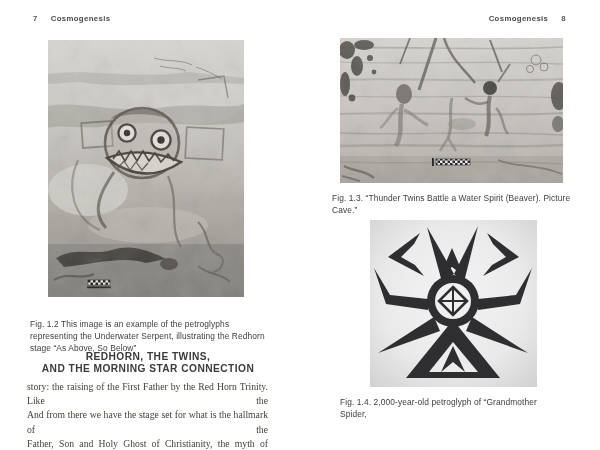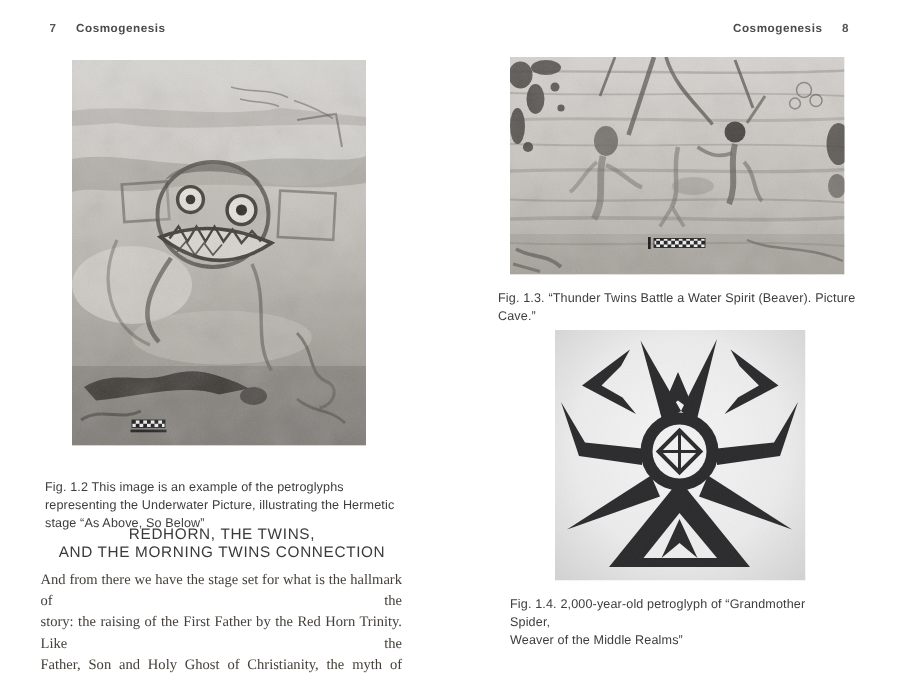--- a/index.html
+++ b/index.html
@@ -15,21 +15,21 @@
   .running-head.rh-right{right:34px;}
   .pagenum{font-weight:600;color:#555;}
 
   figure{margin:0;padding:0;}
   .photo{position:absolute;display:block;}
   .caption{position:absolute;text-align:left;font-size:8.4px;line-height:12px;
            font-weight:400;color:#3d3d3d;letter-spacing:.1px;}
 
   .section-heading{position:absolute;left:24px;width:248px;text-align:center;
                    font-size:10.2px;line-height:11.5px;color:#3a3a3a;letter-spacing:.45px;
-                   font-weight:400;}
+                   font-weight:700;}
   .body-text{position:absolute;left:27px;width:241px;font-family:"Liberation Serif",serif;
              font-size:9.7px;line-height:14.2px;color:#46403a;}
   .body-text .jline{text-align:justify;text-align-last:justify;}
 </style>
 </head>
 <body>
 
 <svg width="0" height="0" style="position:absolute" aria-hidden="true">
   <defs>
     <filter id="grain" x="0" y="0" width="100%" height="100%">
@@ -132,33 +132,33 @@
         <g>
           <rect x="40" y="240" width="22" height="5" fill="url(#checker)" stroke="#1c1c1c" stroke-width="0.6"></rect>
           <rect x="39" y="246.4" width="24" height="1.8" fill="#1c1c1c"></rect>
         </g>
 
         <rect width="196" height="257" filter="url(#mottle)" opacity="0.33"></rect>
         <rect width="196" height="257" filter="url(#grain)" opacity="0.22"></rect>
       </svg>
       <figcaption class="caption" style="left:30px;top:318px;width:236px">
         <div>Fig. 1.2 This image is an example of the petroglyphs</div>
-        <div>representing the Underwater Picture, illustrating the Hermetic</div>
+        <div>representing the Underwater Serpent, illustrating the Redhorn</div>
         <div>stage “As Above, So Below”</div>
       </figcaption>
     </figure>
 
     <div class="section-heading" style="top:351px">
       <div>REDHORN, THE TWINS,</div>
-      <div>AND THE MORNING TWINS CONNECTION</div>
+      <div>AND THE MORNING STAR CONNECTION</div>
     </div>
 
     <div class="body-text" style="top:380px">
+      <div class="jline">story: the raising of the First Father by the Red Horn Trinity. Like the</div>
       <div class="jline">And from there we have the stage set for what is the hallmark of the</div>
-      <div class="jline">story: the raising of the First Father by the Red Horn Trinity. Like the</div>
       <div class="jline">Father, Son and Holy Ghost of Christianity, the myth of Redhorn in</div>
     </div>
   </div>
 
   <div class="page page-right">
 
     <div class="running-head rh-right">
       <span>Cosmogenesis</span>
       <span class="pagenum">8</span>
     </div>
@@ -271,17 +271,16 @@
           <line x1="83" y1="67" x2="83" y2="95" stroke-width="2"></line>
           <line x1="69" y1="81" x2="97" y2="81" stroke-width="2"></line>
         </g>
 
         <polygon points="83,122 59,152 108,152" fill="#ededed"></polygon>
         <polygon points="83,126 71,152 83,142 95,152" fill="#2b2b2d"></polygon>
         <rect width="167" height="167" filter="url(#grain)" opacity="0.1"></rect>
       </svg>
       <figcaption class="caption" style="left:40px;top:396px;width:224px">
         <div>Fig. 1.4. 2,000-year-old petroglyph of “Grandmother Spider,</div>
-        <div>Weaver of the Middle Realms”</div>
       </figcaption>
     </figure>
   </div>
 </div>
 
 </body></html>

